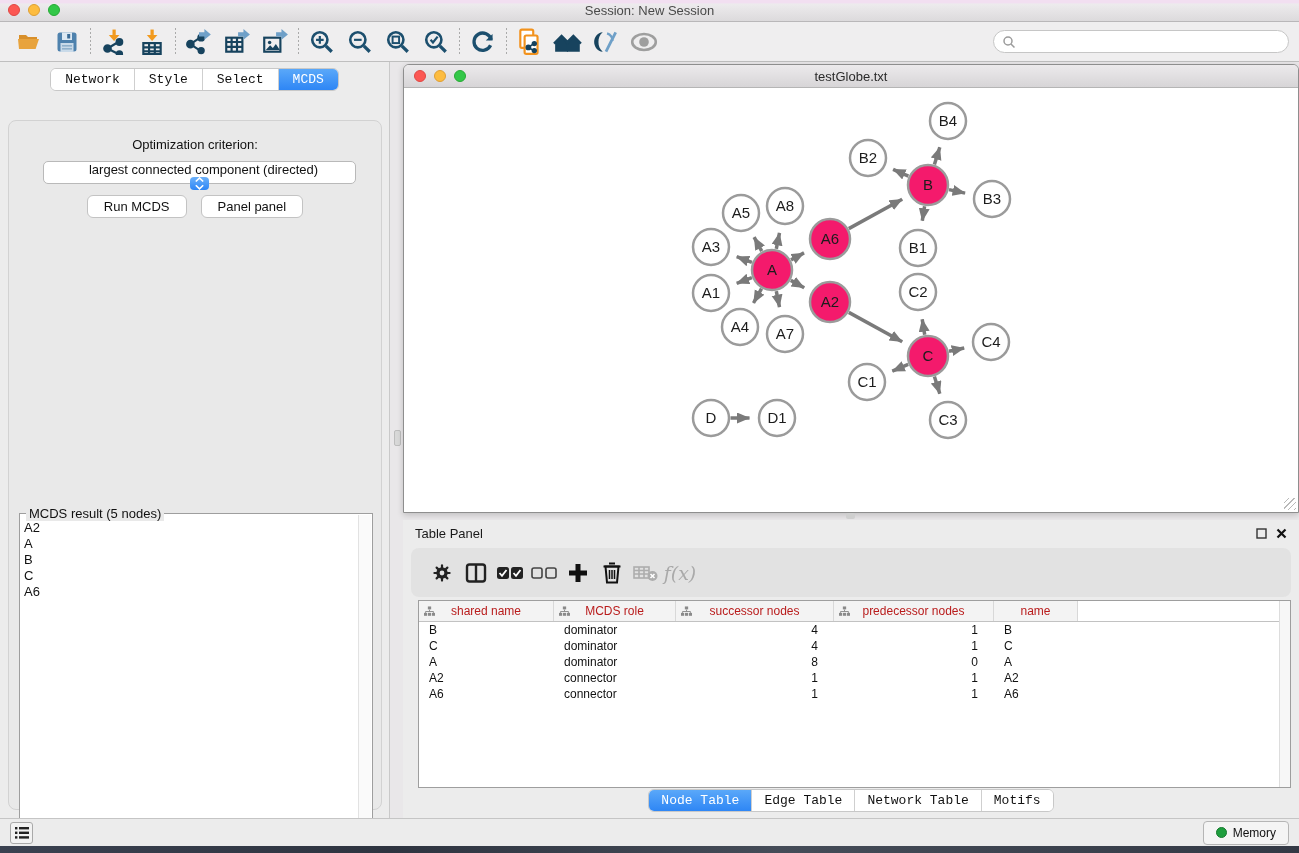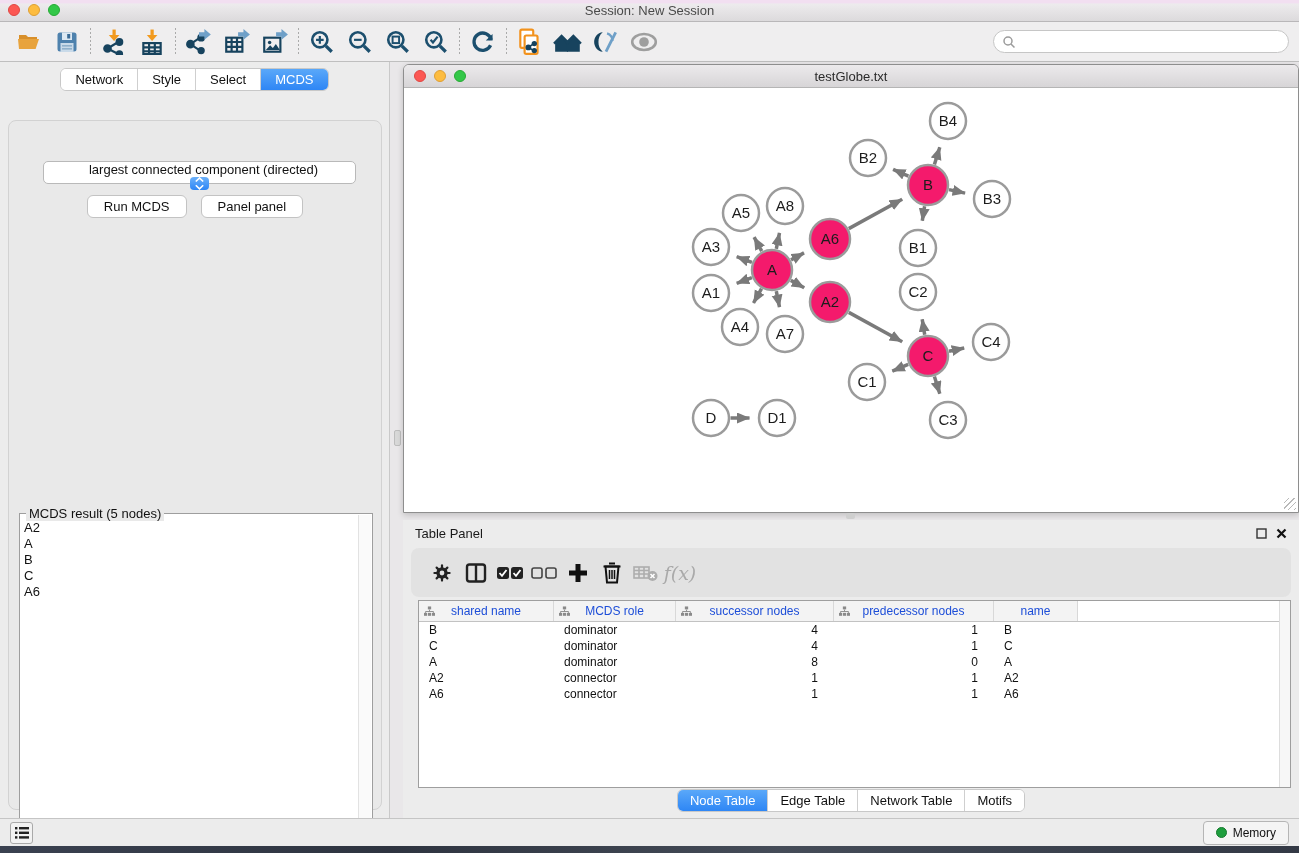--- a/index.html
+++ b/index.html
@@ -27,21 +27,21 @@
     border-radius:12px; display:flex; align-items:center; padding:0 8px; }
   .searchbox input { border:none; outline:none; flex:1; font-size:12px; background:transparent; font-family:"Liberation Sans",sans-serif; }
 
   
   .control-panel { left:0; top:62px; width:390px; height:756px; background:#ECECEC; border-right:1px solid #C9C9C9; }
   .panel-head { height:26px; display:flex; align-items:center; padding:0 12px; }
   .panel-head .ptitle { font-size:13px; color:#1A1A1A; }
   .panel-head .phicons { margin-left:auto; display:flex; gap:9px; align-items:center; }
   .seg-tabs { display:flex; justify-content:center; margin-top:6px; }
   .seg-group { display:flex; border:1px solid #C8C8C8; border-radius:6px; overflow:hidden; background:#FFF; }
-  .seg { font-size:13px; color:#111; padding:3px 14px; border-right:1px solid #CFCFCF; background:#FFF; }
+  .seg { font-size:13px; color:#111; padding:3px 14px; border-right:1px solid #CFCFCF; background:#FFF;font-family:Liberation Mono, monospace; }
   .seg:last-child { border-right:none; }
   .seg.sel { background:linear-gradient(#5AA8F9,#2E86F5); color:#FFF; }
   .cp-content { position:absolute; left:8px; top:58px; width:374px; height:690px;
     background:#E9E9E9; border:1px solid #D2D2D2; border-radius:8px; }
   .opt-label { text-align:center; margin-top:16px; font-size:13px; color:#111; }
   .dropdown { position:absolute; left:34px; top:40px; width:313px; height:23px; background:#FFF;
     border:1px solid #B9B9B9; border-radius:5px; display:flex; align-items:center;flex-direction:column; }
   .dropdown .dtext { flex:1; font-size:13px; color:#111; padding-left:8px; white-space:nowrap; }
   .dropdown .dstep { width:19px; height:21px; border-radius:4px; background:linear-gradient(#6CB1FA,#2D85F5);
     margin-right:1px; display:flex; flex-direction:column; align-items:center; justify-content:center; gap:1px; }
@@ -71,21 +71,21 @@
   
   .table-panel { left:403px; top:520px; width:896px; height:298px; background:#ECECEC; }
   .tp-toolbar { position:absolute; left:8px; top:28px; width:880px; height:49px; background:#E2E2E2;
     border-radius:8px; display:flex; align-items:center; padding-left:14px; gap:0; }
   .tp-ibtn { width:34px; height:36px; display:flex; align-items:center; justify-content:center; }
   .fx { font-family:"DejaVu Serif", serif; font-style:italic; font-size:19px; color:#A9A9A9; }
   .dtable { position:absolute; left:15px; top:80px; width:873px; height:188px; background:#FFF;
     border:1px solid #9E9E9E; overflow:hidden; }
   .thead { display:flex; height:21px; border-bottom:1px solid #C2C2C2; }
   .th { background:#F3F3F3; border-right:1px solid #D8D8D8; display:flex; align-items:center;
-    justify-content:center; font-size:12px; color:#1d4ed8; position:relative; }
+    justify-content:center; font-size:12px; color:#b91c1c; position:relative; }
   .th .thicon { position:absolute; left:5px; top:5px; }
   .trow { display:flex; height:16px; align-items:center; }
   .td { font-size:12px; color:#111; white-space:nowrap; overflow:hidden; }
   .tscroll { position:absolute; right:0; top:0; bottom:0; width:11px; background:#F7F7F7; border-left:1px solid #DDD; }
   .tp-tabs { position:absolute; left:0; bottom:6px; width:100%; display:flex; justify-content:center; }
   .tp-tabs .seg { padding:3px 12px; }
 
   
   .statusbar { left:0; top:818px; width:1299px; height:28px; background:#ECECEC; border-top:1px solid #C5C5C5;
     display:flex; align-items:center; padding:0 10px; }
@@ -264,20 +264,21 @@
 <div class="abs control-panel">
   <div class="seg-tabs">
     <div class="seg-group">
         <span class="seg">Network</span>
         <span class="seg">Style</span>
         <span class="seg">Select</span>
         <span class="seg sel">MCDS</span>
       </div>
   </div>
   <div class="cp-content">
+    <div class="opt-label">Optimization criterion:</div>
     <div class="dropdown">
       <span class="dtext">largest connected component (directed)</span>
       <span class="dstep">
         <svg width="9" height="6" viewBox="0 0 9 6">
             <path d="M0.8 4.5L4.5 1l3.7 3.5" fill="none" stroke="#FFF" stroke-width="1.6"></path>
           </svg>
         <svg width="9" height="6" viewBox="0 0 9 6">
             <path d="M0.8 1.2L4.5 4.8 8.2 1.2" fill="none" stroke="#FFF" stroke-width="1.6"></path>
           </svg>
       </span>

